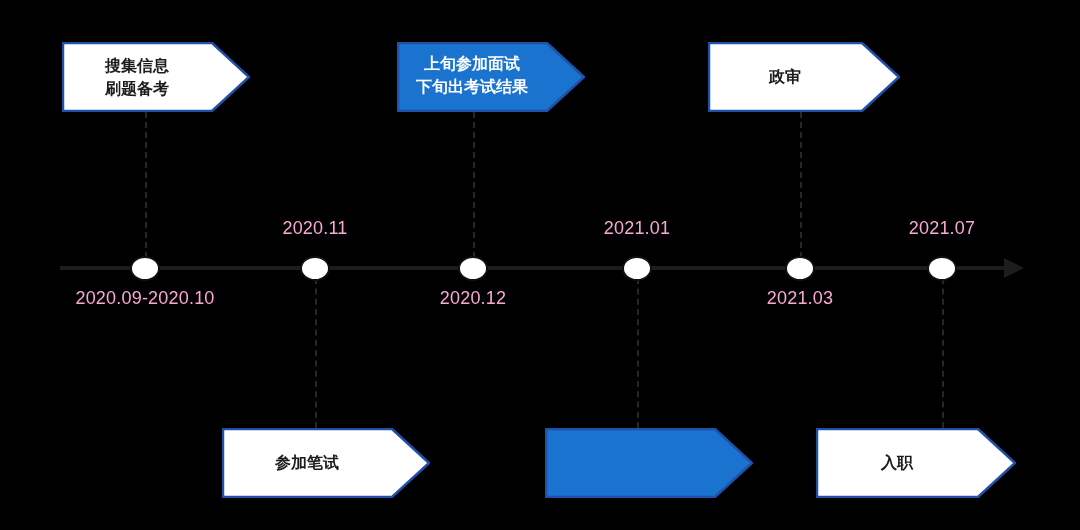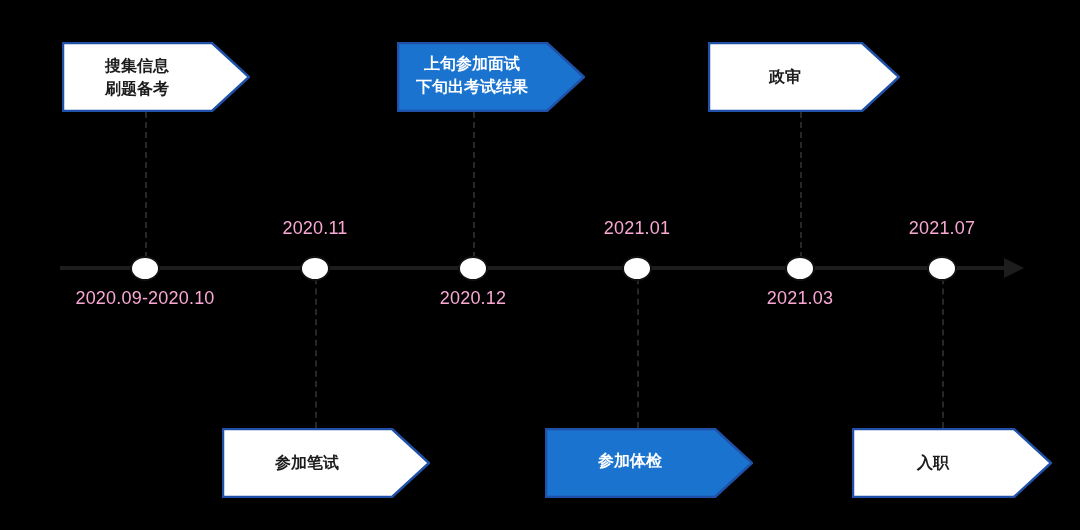--- a/index.html
+++ b/index.html
@@ -146,29 +146,28 @@
         <svg class="chev-shape" viewBox="0 0 188 70" preserveAspectRatio="none">
           <polygon points="1,1 150,1 187,35 150,69 1,69" fill="#1a73cf" stroke="#1f51a8" stroke-width="2.5" stroke-linejoin="miter"></polygon>
         </svg>
         <div class="chev-text">上旬参加面试
 下旬出考试结果</div>
       </div>
       <div class="chev solid" style="left: 545px; top: 428px; width: 208px;">
         <svg class="chev-shape" viewBox="0 0 208 70" preserveAspectRatio="none">
           <polygon points="1,1 170,1 207,35 170,69 1,69" fill="#1a73cf" stroke="#1f51a8" stroke-width="2.5" stroke-linejoin="miter"></polygon>
         </svg>
-        <div class="chev-text">参加体检</div>
       </div>
       <div class="chev light" style="left: 708px; top: 42px; width: 192px;">
         <svg class="chev-shape" viewBox="0 0 192 70" preserveAspectRatio="none">
           <polygon points="1,1 154,1 191,35 154,69 1,69" fill="#ffffff" stroke="#1f51a8" stroke-width="2.5" stroke-linejoin="miter"></polygon>
         </svg>
         <div class="chev-text">政审</div>
       </div>
-      <div class="chev light" style="left: 852px; top: 428px; width: 200px; justify-content: center;">
+      <div class="chev light" style="left: 816px; top: 428px; width: 200px; justify-content: center;">
         <svg class="chev-shape" viewBox="0 0 200 70" preserveAspectRatio="none">
           <polygon points="1,1 162,1 199,35 162,69 1,69" fill="#ffffff" stroke="#1f51a8" stroke-width="2.5" stroke-linejoin="miter"></polygon>
         </svg>
         <div class="chev-text">入职</div>
       </div>
     </div>
 
 </div>
 
 </body></html>

